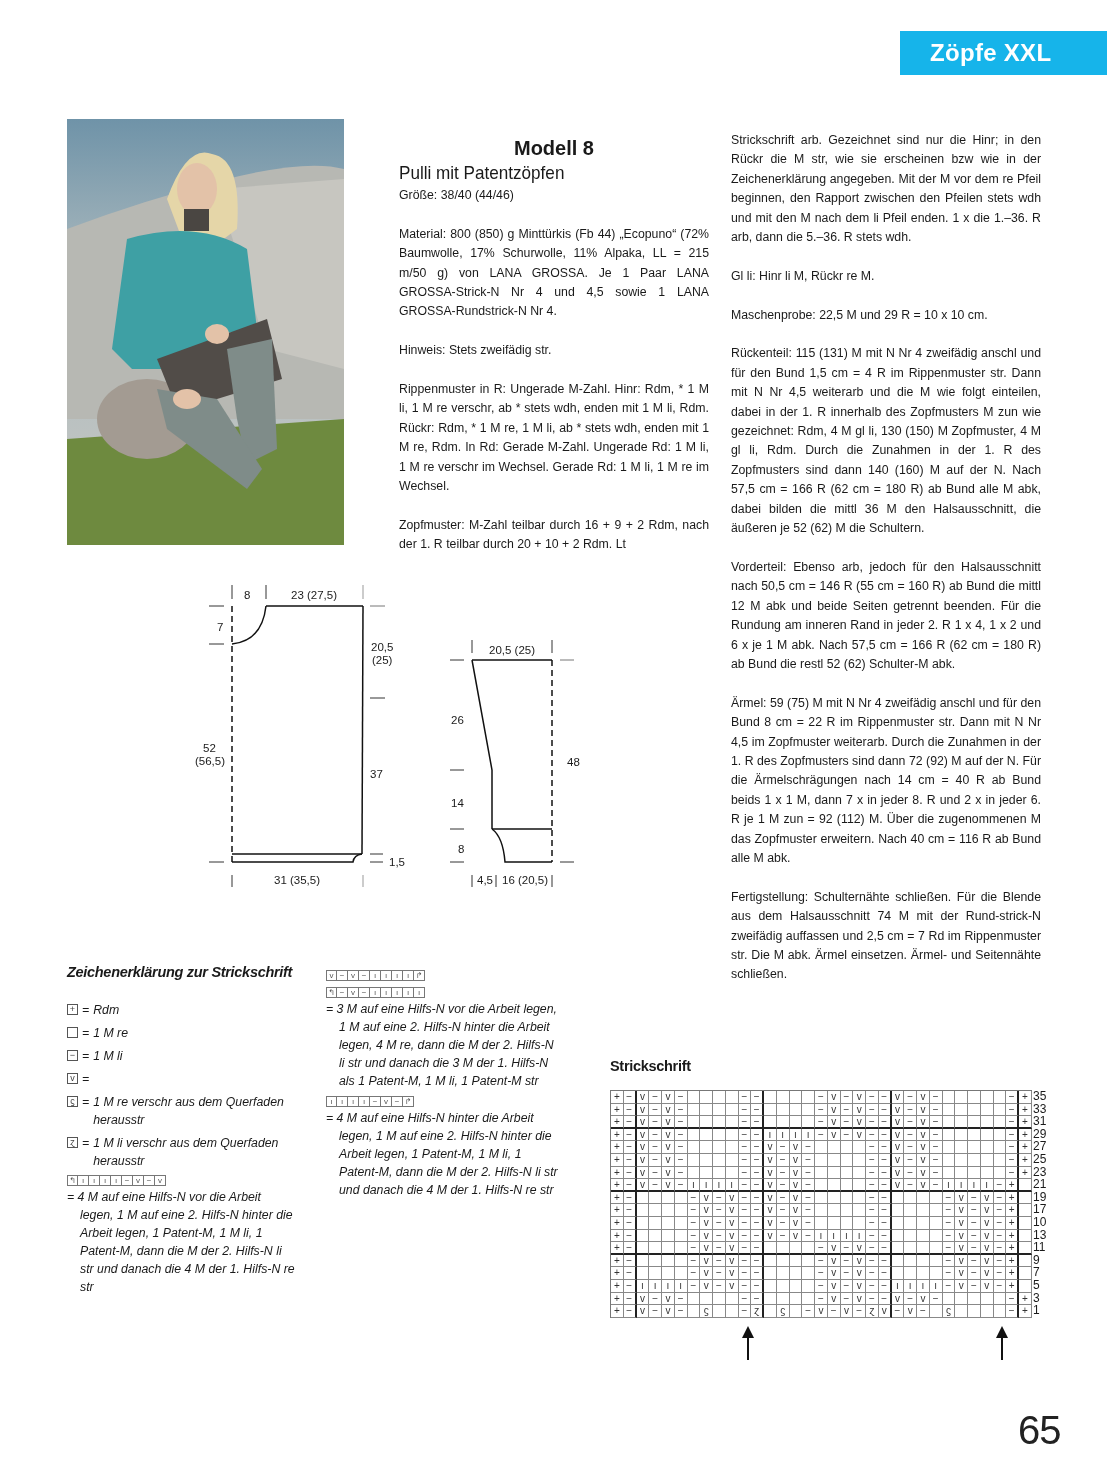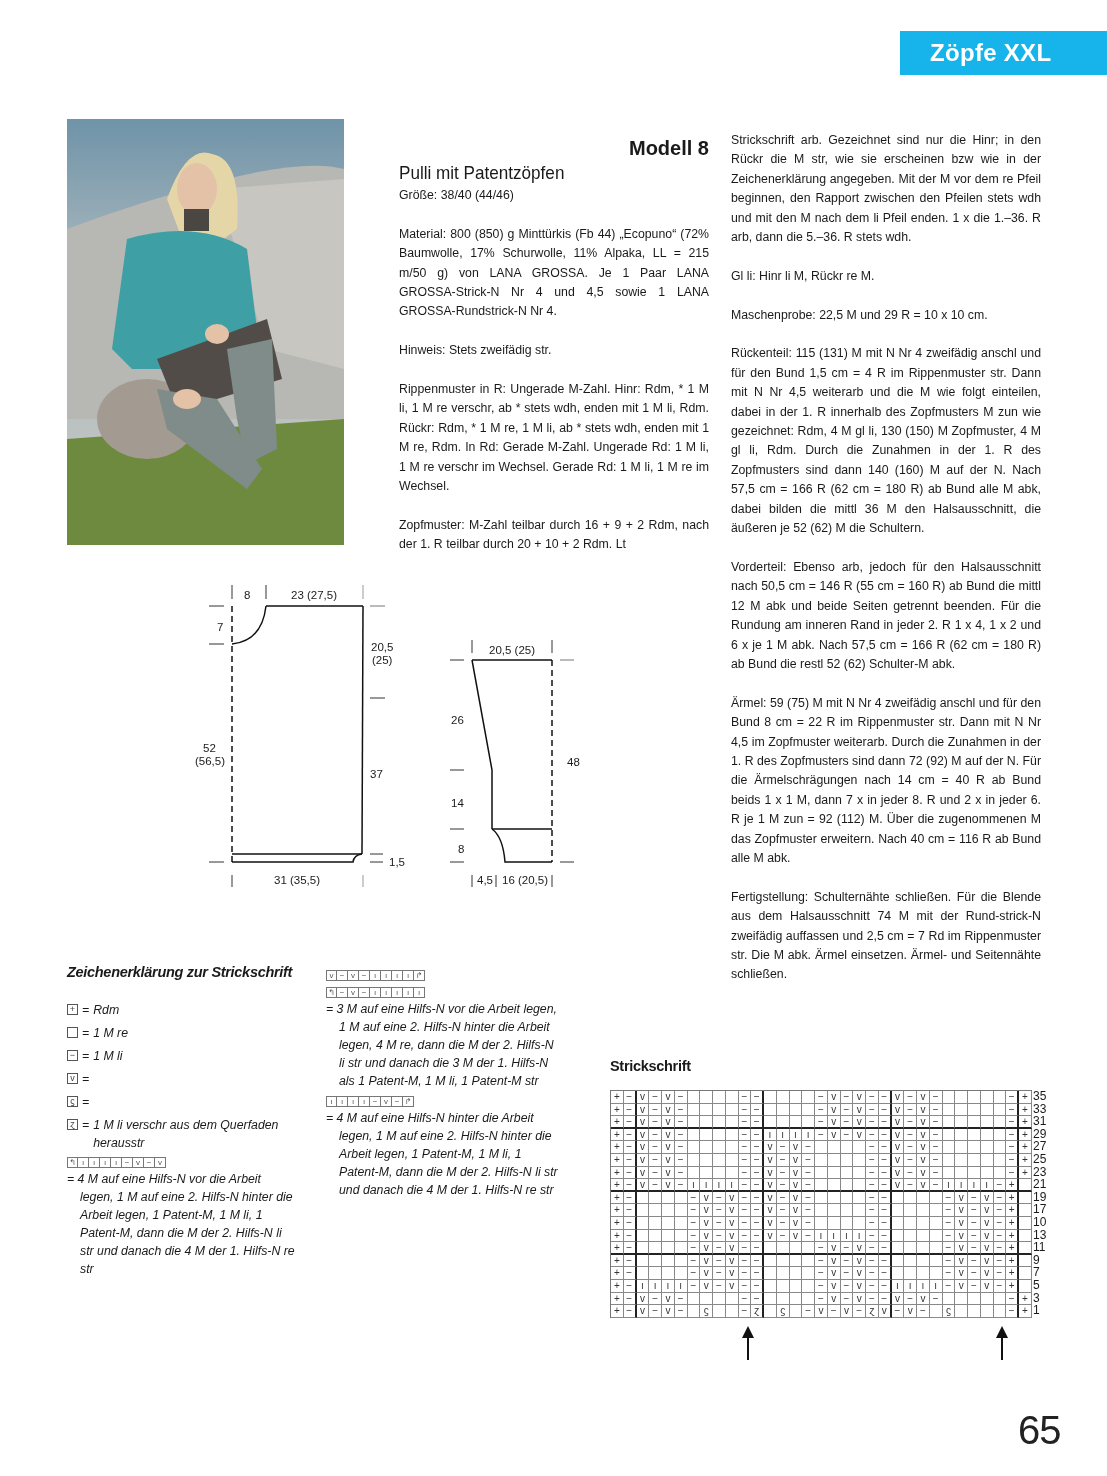--- a/index.html
+++ b/index.html
@@ -5,21 +5,21 @@
   * { box-sizing: border-box; margin: 0; padding: 0; }
   html, body { width: 1107px; height: 1476px; background: #ffffff; }
   body { position: relative; font-family: "Liberation Sans", sans-serif; color: #1a1a1a; overflow: hidden; }
 
   .banner { position: absolute; left: 900px; top: 31px; width: 207px; height: 44px; background: #16b4ea; color: #fff; font-weight: bold; font-size: 24px; line-height: 44px; padding-left: 30px; letter-spacing: 0.3px; }
 
   .photo { position: absolute; left: 67px; top: 119px; width: 277px; height: 426px; overflow: hidden; background: #8fa3a8; }
 
   .col-mid { position: absolute; left: 399px; top: 136px; width: 310px; font-size: 12.3px; line-height: 19.4px; text-align: justify; }
   .col-right { position: absolute; left: 731px; top: 131px; width: 310px; font-size: 12.3px; line-height: 19.4px; text-align: justify; }
-  .title { font-family: "Liberation Sans Narrow", "Liberation Sans", sans-serif; font-weight: bold; font-size: 20px; line-height: 24px; text-align: right; }
+  .title { font-family: "Liberation Sans Narrow", "Liberation Sans", sans-serif; font-weight: bold; font-size: 20px; line-height: 24px; text-align: center; }
   .subtitle { font-size: 19px; line-height: 26px; text-align: left; transform: scaleX(0.9); transform-origin: left; font-weight: normal; }
   .para { margin-bottom: 19.4px; }
   .para b { font-weight: normal; }
   .para.tight { margin-bottom: 0; }
 
   .schematic { position: absolute; left: 190px; top: 575px; width: 400px; height: 320px; }
   .schematic svg { width: 400px; height: 320px; }
   .schematic text { font-family: "Liberation Sans", sans-serif; font-size: 11.5px; fill: #1a1a1a; }
 
   .legend-title { position: absolute; left: 67px; top: 964px; font-weight: bold; font-style: italic; font-size: 14.5px; letter-spacing: -0.3px; }
@@ -179,20 +179,21 @@
       <span class="legend-eq">=</span>
       <span class="legend-text">1 M li</span>
     </div>
   <div class="legend-item">
       <span class="legend-sym">v</span>
       <span class="legend-eq">=</span>
     </div>
   <div class="legend-item">
       <span class="legend-sym">ϛ</span>
       <span class="legend-eq">=</span>
+      <span class="legend-text">1 M re verschr aus dem Querfaden herausstr</span>
     </div>
   <div class="legend-item">
       <span class="legend-sym">ɀ</span>
       <span class="legend-eq">=</span>
       <span class="legend-text">1 M li verschr aus dem Querfaden herausstr</span>
     </div>
   <div class="cable-sym">
     <span>↰</span>
       <span>ı</span>
       <span>ı</span>

